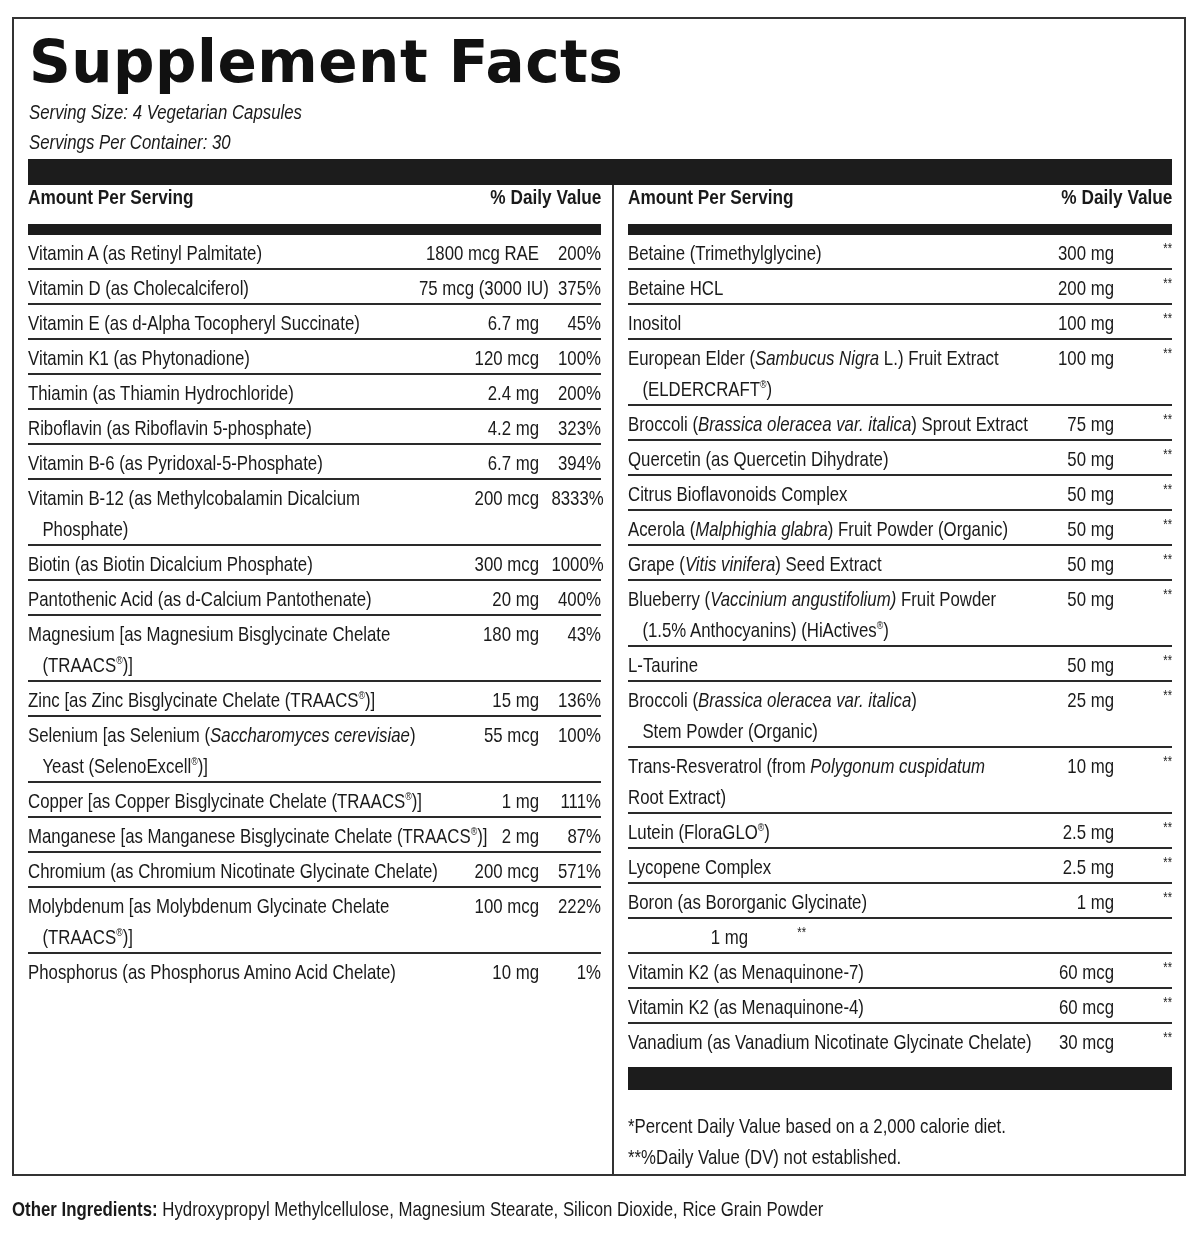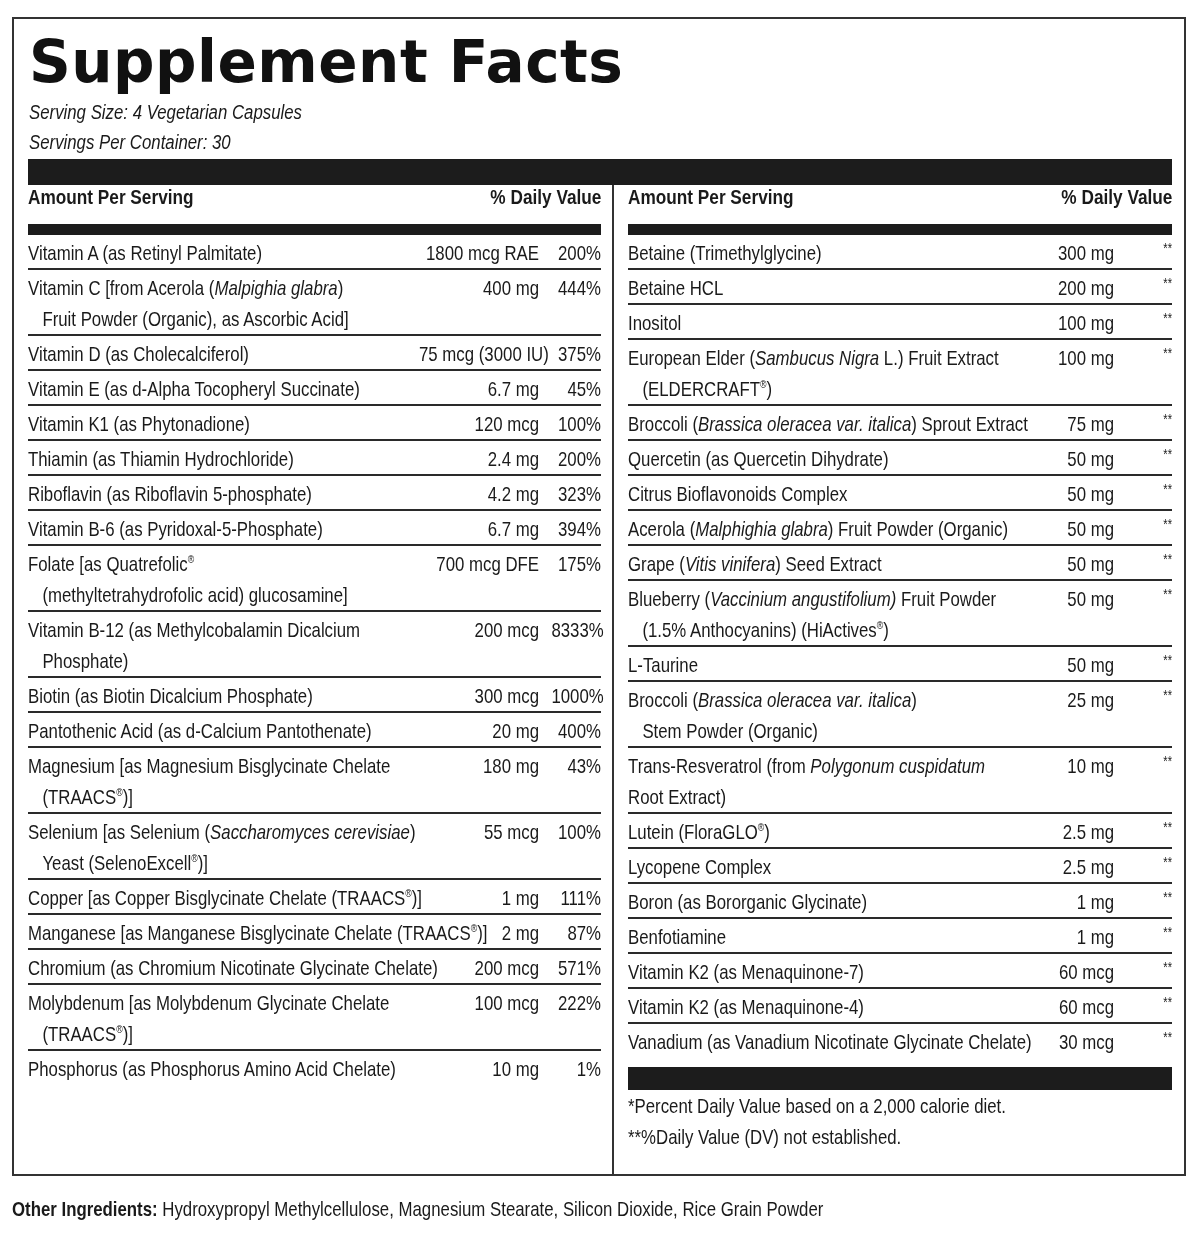--- a/index.html
+++ b/index.html
@@ -49,21 +49,21 @@
   .row .amt { white-space: nowrap; text-align: right; transform: scaleX(0.8); transform-origin: right center; }
   .row .dv { white-space: nowrap; text-align: right; transform: scaleX(0.8); transform-origin: right center; }
   .col.left .amt { width: 150px; }
   .col.left .dv { width: 62px; }
   .col.right .amt { width: 120px; }
   .col.right .dv { width: 58px; font-size: 14px; line-height: 22px; }
   sup.r { font-size: 11px; vertical-align: super; line-height: 0; }
   i { font-style: italic; }
 
   .botbar { height: 23px; background: #1c1c1c; margin-top: 10px; }
-  .foot { font-size: 21px; line-height: 31px; margin-top: 0; }
+  .foot { font-size: 21px; line-height: 31px; margin-top: 20px; }
   .foot div { white-space: nowrap; transform: scaleX(0.8); transform-origin: left center; }
 
   .other {
     position: absolute; left: 12px; top: 1194px; font-size: 21px; line-height: 30px;
     white-space: nowrap; transform: scaleX(0.8); transform-origin: left center;
   }
   .other b { font-weight: bold; }
 </style>
 </head>
 <body>
@@ -85,28 +85,20 @@
     <div id="left-rows">
         <div class="row">
           <div class="name">
             <span class="ln">Vitamin A (as Retinyl Palmitate)</span>
           </div>
           <div class="amt">1800 mcg RAE</div>
           <div class="dv">200%</div>
         </div>
         <div class="row">
           <div class="name">
-            <span class="ln">Vitamin C [from Acerola (<i>Malpighia glabra</i>)</span>
-            <span class="ln ind">Fruit Powder (Organic), as Ascorbic Acid]</span>
-          </div>
-          <div class="amt">400 mg</div>
-          <div class="dv">444%</div>
-        </div>
-        <div class="row">
-          <div class="name">
             <span class="ln">Vitamin D (as Cholecalciferol)</span>
           </div>
           <div class="amt">75 mcg (3000 IU)</div>
           <div class="dv">375%</div>
         </div>
         <div class="row">
           <div class="name">
             <span class="ln">Vitamin E (as d-Alpha Tocopheryl Succinate)</span>
           </div>
           <div class="amt">6.7 mg</div>
@@ -135,28 +127,20 @@
         </div>
         <div class="row">
           <div class="name">
             <span class="ln">Vitamin B-6 (as Pyridoxal-5-Phosphate)</span>
           </div>
           <div class="amt">6.7 mg</div>
           <div class="dv">394%</div>
         </div>
         <div class="row">
           <div class="name">
-            <span class="ln">Folate [as Quatrefolic<sup class="r">®</sup></span>
-            <span class="ln ind">(methyltetrahydrofolic acid) glucosamine]</span>
-          </div>
-          <div class="amt">700 mcg DFE</div>
-          <div class="dv">175%</div>
-        </div>
-        <div class="row">
-          <div class="name">
             <span class="ln">Vitamin B-12 (as Methylcobalamin Dicalcium</span>
             <span class="ln ind">Phosphate)</span>
           </div>
           <div class="amt">200 mcg</div>
           <div class="dv">8333%</div>
         </div>
         <div class="row">
           <div class="name">
             <span class="ln">Biotin (as Biotin Dicalcium Phosphate)</span>
           </div>
@@ -170,20 +154,27 @@
           <div class="amt">20 mg</div>
           <div class="dv">400%</div>
         </div>
         <div class="row">
           <div class="name">
             <span class="ln">Magnesium [as Magnesium Bisglycinate Chelate</span>
             <span class="ln ind">(TRAACS<sup class="r">®</sup>)]</span>
           </div>
           <div class="amt">180 mg</div>
           <div class="dv">43%</div>
+        </div>
+        <div class="row">
+          <div class="name">
+            <span class="ln">Zinc [as Zinc Bisglycinate Chelate (TRAACS<sup class="r">®</sup>)]</span>
+          </div>
+          <div class="amt">15 mg</div>
+          <div class="dv">136%</div>
         </div>
         <div class="row">
           <div class="name">
             <span class="ln">Selenium [as Selenium (<i>Saccharomyces cerevisiae</i>)</span>
             <span class="ln ind">Yeast (SelenoExcell<sup class="r">®</sup>)]</span>
           </div>
           <div class="amt">55 mcg</div>
           <div class="dv">100%</div>
         </div>
         <div class="row">
@@ -341,23 +332,20 @@
           <div class="dv">**</div>
         </div>
         <div class="row">
           <div class="name">
             <span class="ln">Boron (as Bororganic Glycinate)</span>
           </div>
           <div class="amt">1 mg</div>
           <div class="dv">**</div>
         </div>
         <div class="row">
-          <div class="name">
-            <span class="ln">Benfotiamine</span>
-          </div>
           <div class="amt">1 mg</div>
           <div class="dv">**</div>
         </div>
         <div class="row">
           <div class="name">
             <span class="ln">Vitamin K2 (as Menaquinone-7)</span>
           </div>
           <div class="amt">60 mcg</div>
           <div class="dv">**</div>
         </div>

